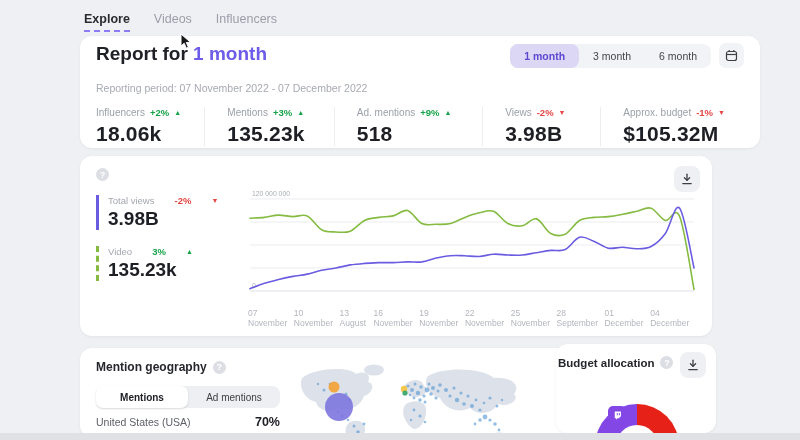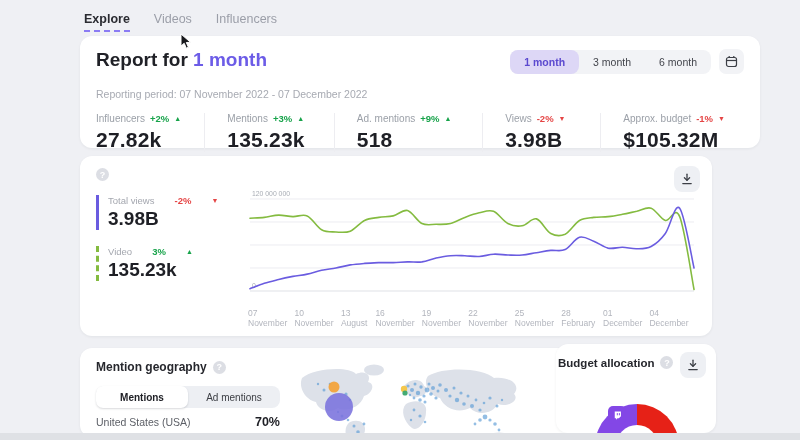--- a/index.html
+++ b/index.html
@@ -6,21 +6,21 @@
   .stage{position:relative;width:800px;height:440px;background:#eff0f4;overflow:hidden;
          font-family:"Liberation Sans",sans-serif;-webkit-font-smoothing:antialiased}
   .card{position:absolute;background:#fff;border-radius:12px;box-shadow:0 1px 3px rgba(25,28,40,.06);box-sizing:border-box}
 
   
   .tabs{position:absolute;left:84px;top:12px;display:flex;gap:24px;font-size:12.5px;color:#9b9ea8}
   .tab{padding-bottom:4px}
   .tab.active{color:#2a2b31;font-weight:700;border-bottom:2px dashed #8b7bf4}
 
   
-  #card-report{left:80px;top:36px;width:680px;height:112px;padding:13px 16px}
+  #card-report{left:80px;top:36px;width:680px;height:112px;padding:7px 16px}
   .report-head{display:flex;justify-content:space-between;align-items:flex-start}
   .report-title{font-size:19px;font-weight:700;color:#202127}
   .report-title .period{color:#6c5ce7}
   .report-sub{font-size:10.5px;color:#a7aab2;margin-top:17px}
   .controls{display:flex;gap:8px;align-items:center}
   .seg{display:flex;background:#f2f3f6;border-radius:8px}
   .seg-opt{font-size:10.5px;padding:6px 14px;border-radius:8px;color:#43454c}
   .seg-opt.active{background:#ddd7f6;color:#5b49cf;font-weight:700}
   .icon-btn{width:25px;height:25px;border-radius:7px;background:#f2f3f6;display:flex;align-items:center;justify-content:center}
   .metrics{display:flex;margin-top:13px}
@@ -116,21 +116,21 @@
         </div>
       </div>
     </div>
     <div class="metrics">
       <div class="metric m1">
         <div class="metric-label">
             <span>Influencers</span>
             <span class="delta up">+2%</span>
             <span class="tri up">▲</span>
           </div>
-        <div class="metric-value">27.82k</div>
+        <div class="metric-value">18.06k</div>
       </div>
       <div class="metric m2">
         <div class="metric-label">
             <span>Mentions</span>
             <span class="delta up">+3%</span>
             <span class="tri up">▲</span>
           </div>
         <div class="metric-value">135.23k</div>
       </div>
       <div class="metric m3">
@@ -205,21 +205,21 @@
             </g>
         </svg>
         <div class="x-labels">
           <span>07 November</span>
             <span>10 November</span>
           <span>13 August</span>
             <span>16 November</span>
           <span>19 November</span>
             <span>22 November</span>
           <span>25 November</span>
-            <span>28 February</span>
+            <span>28 September</span>
           <span>01 December</span>
             <span>04 December</span>
         </div>
       </div>
     </div>
   </div>
 
   <div class="card" id="card-geo">
     <div class="card-head">
       <span>Mention geography</span>

